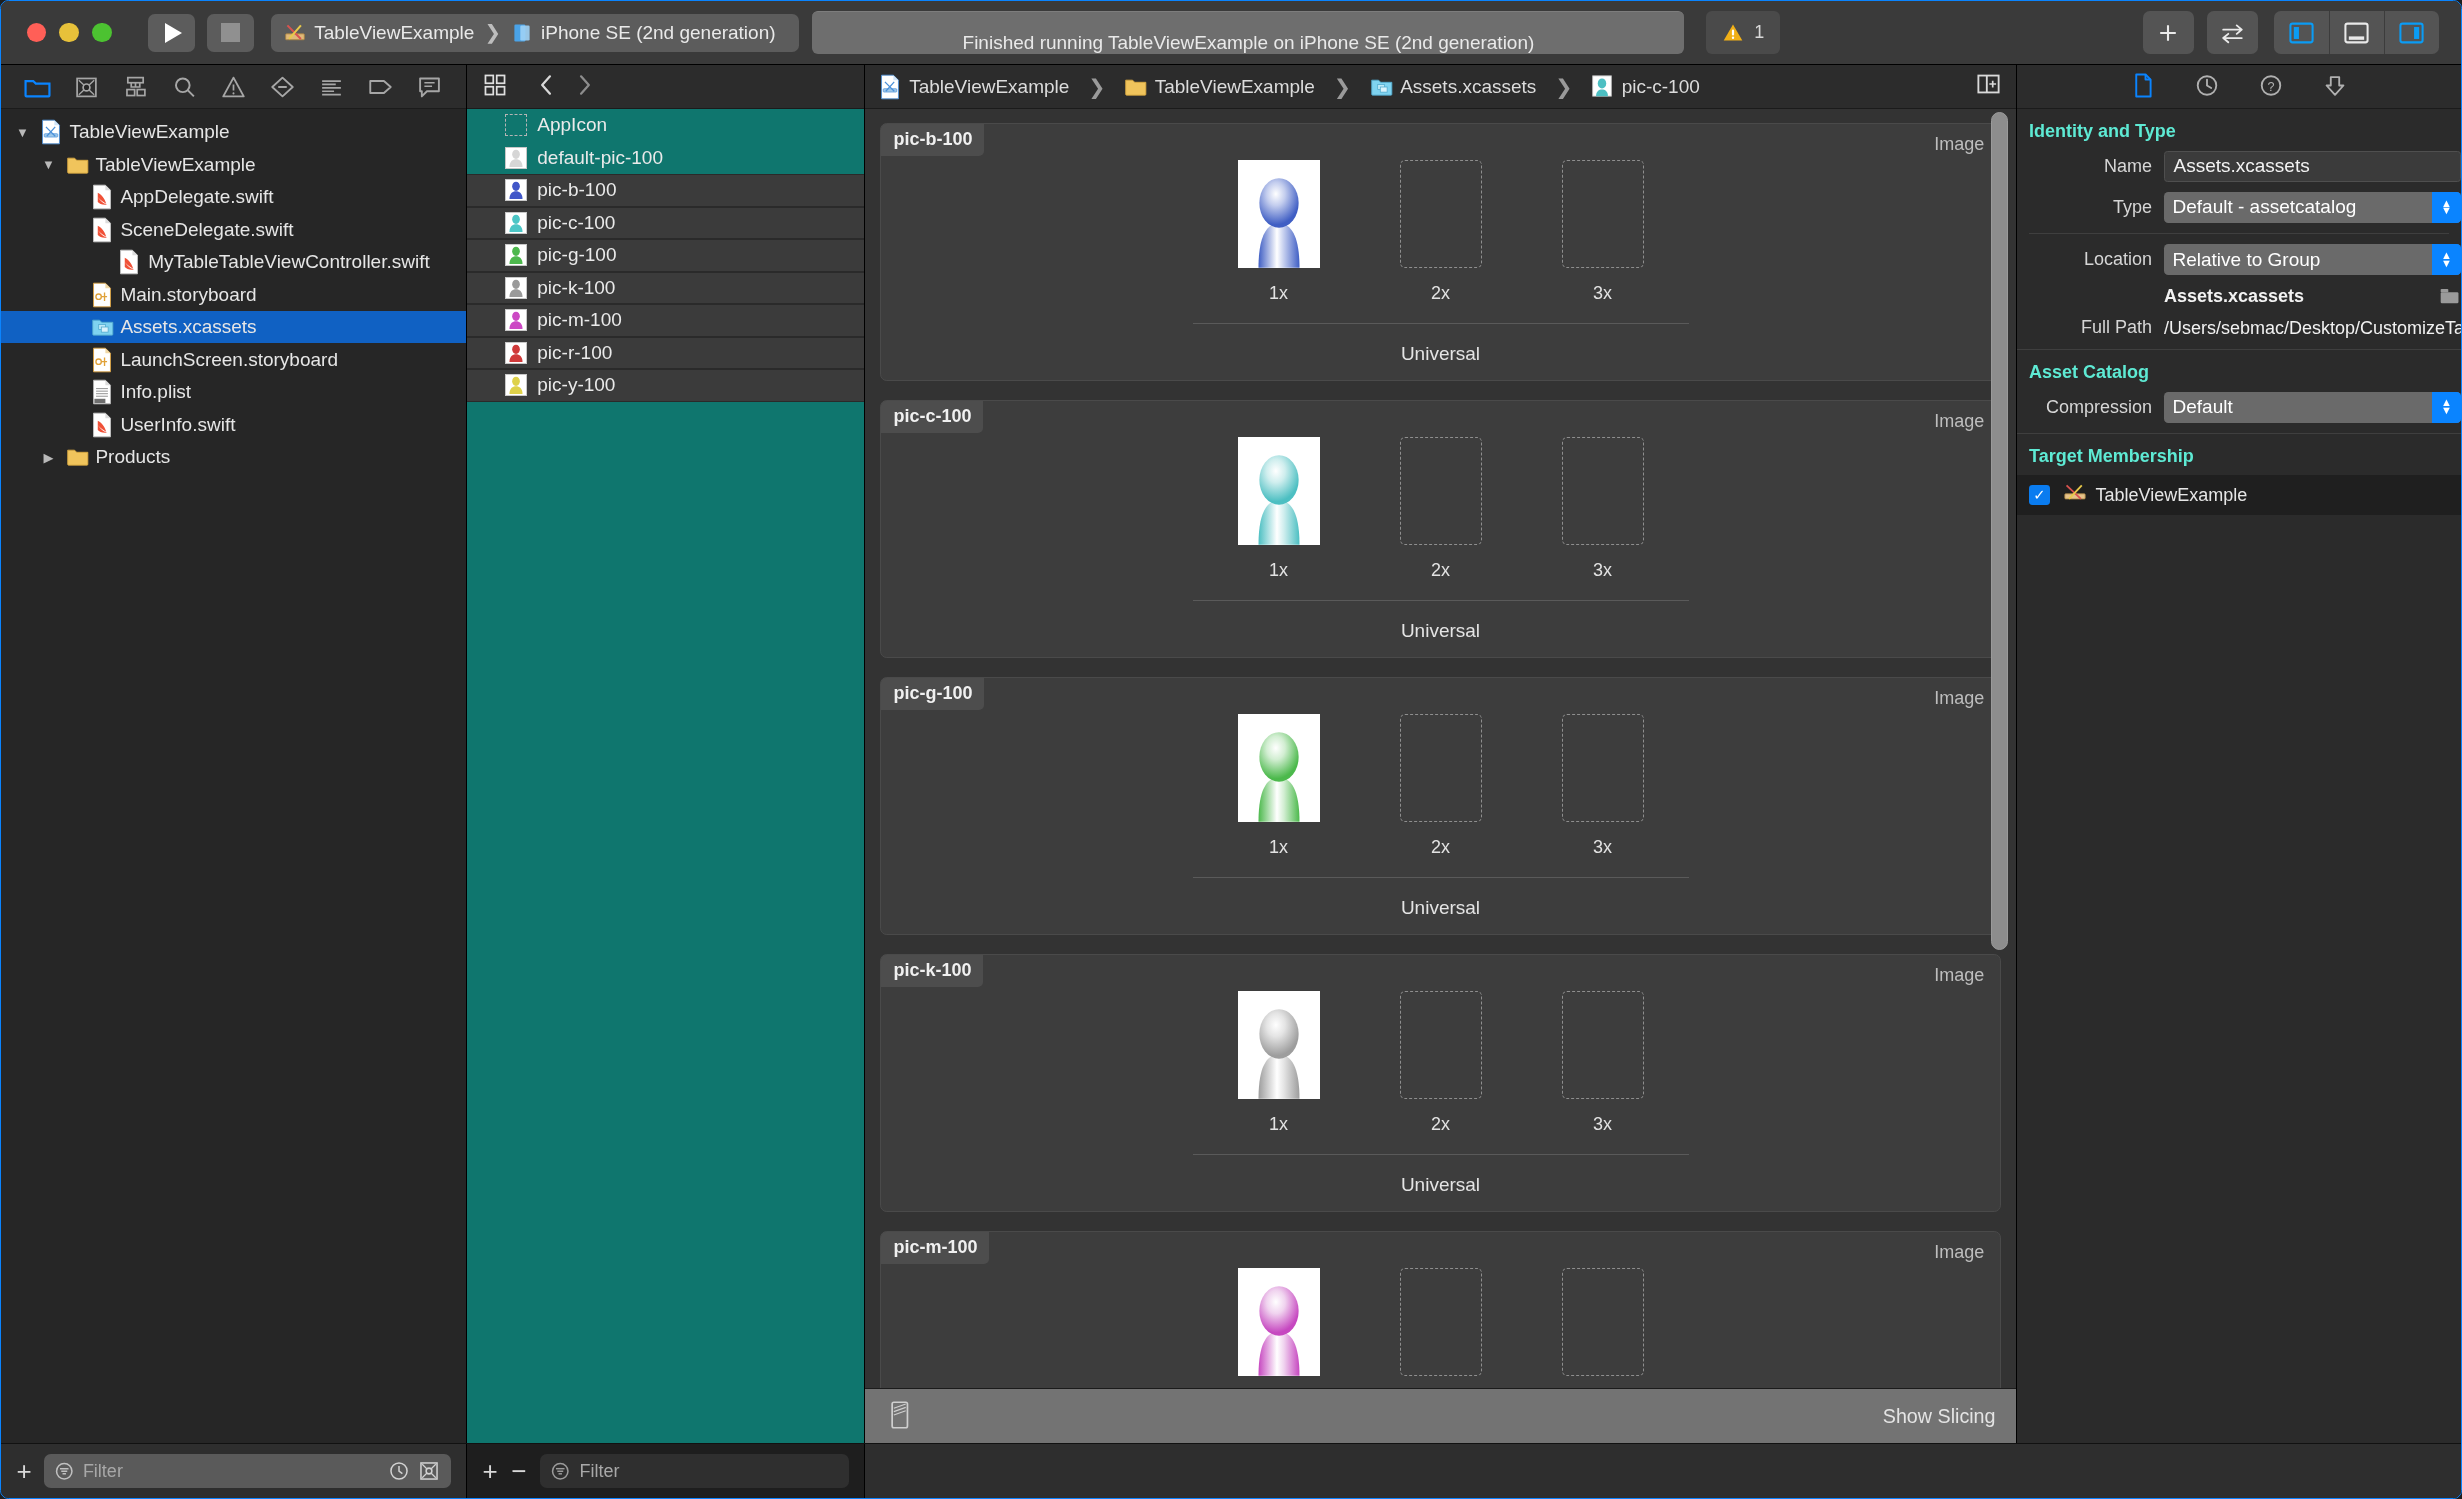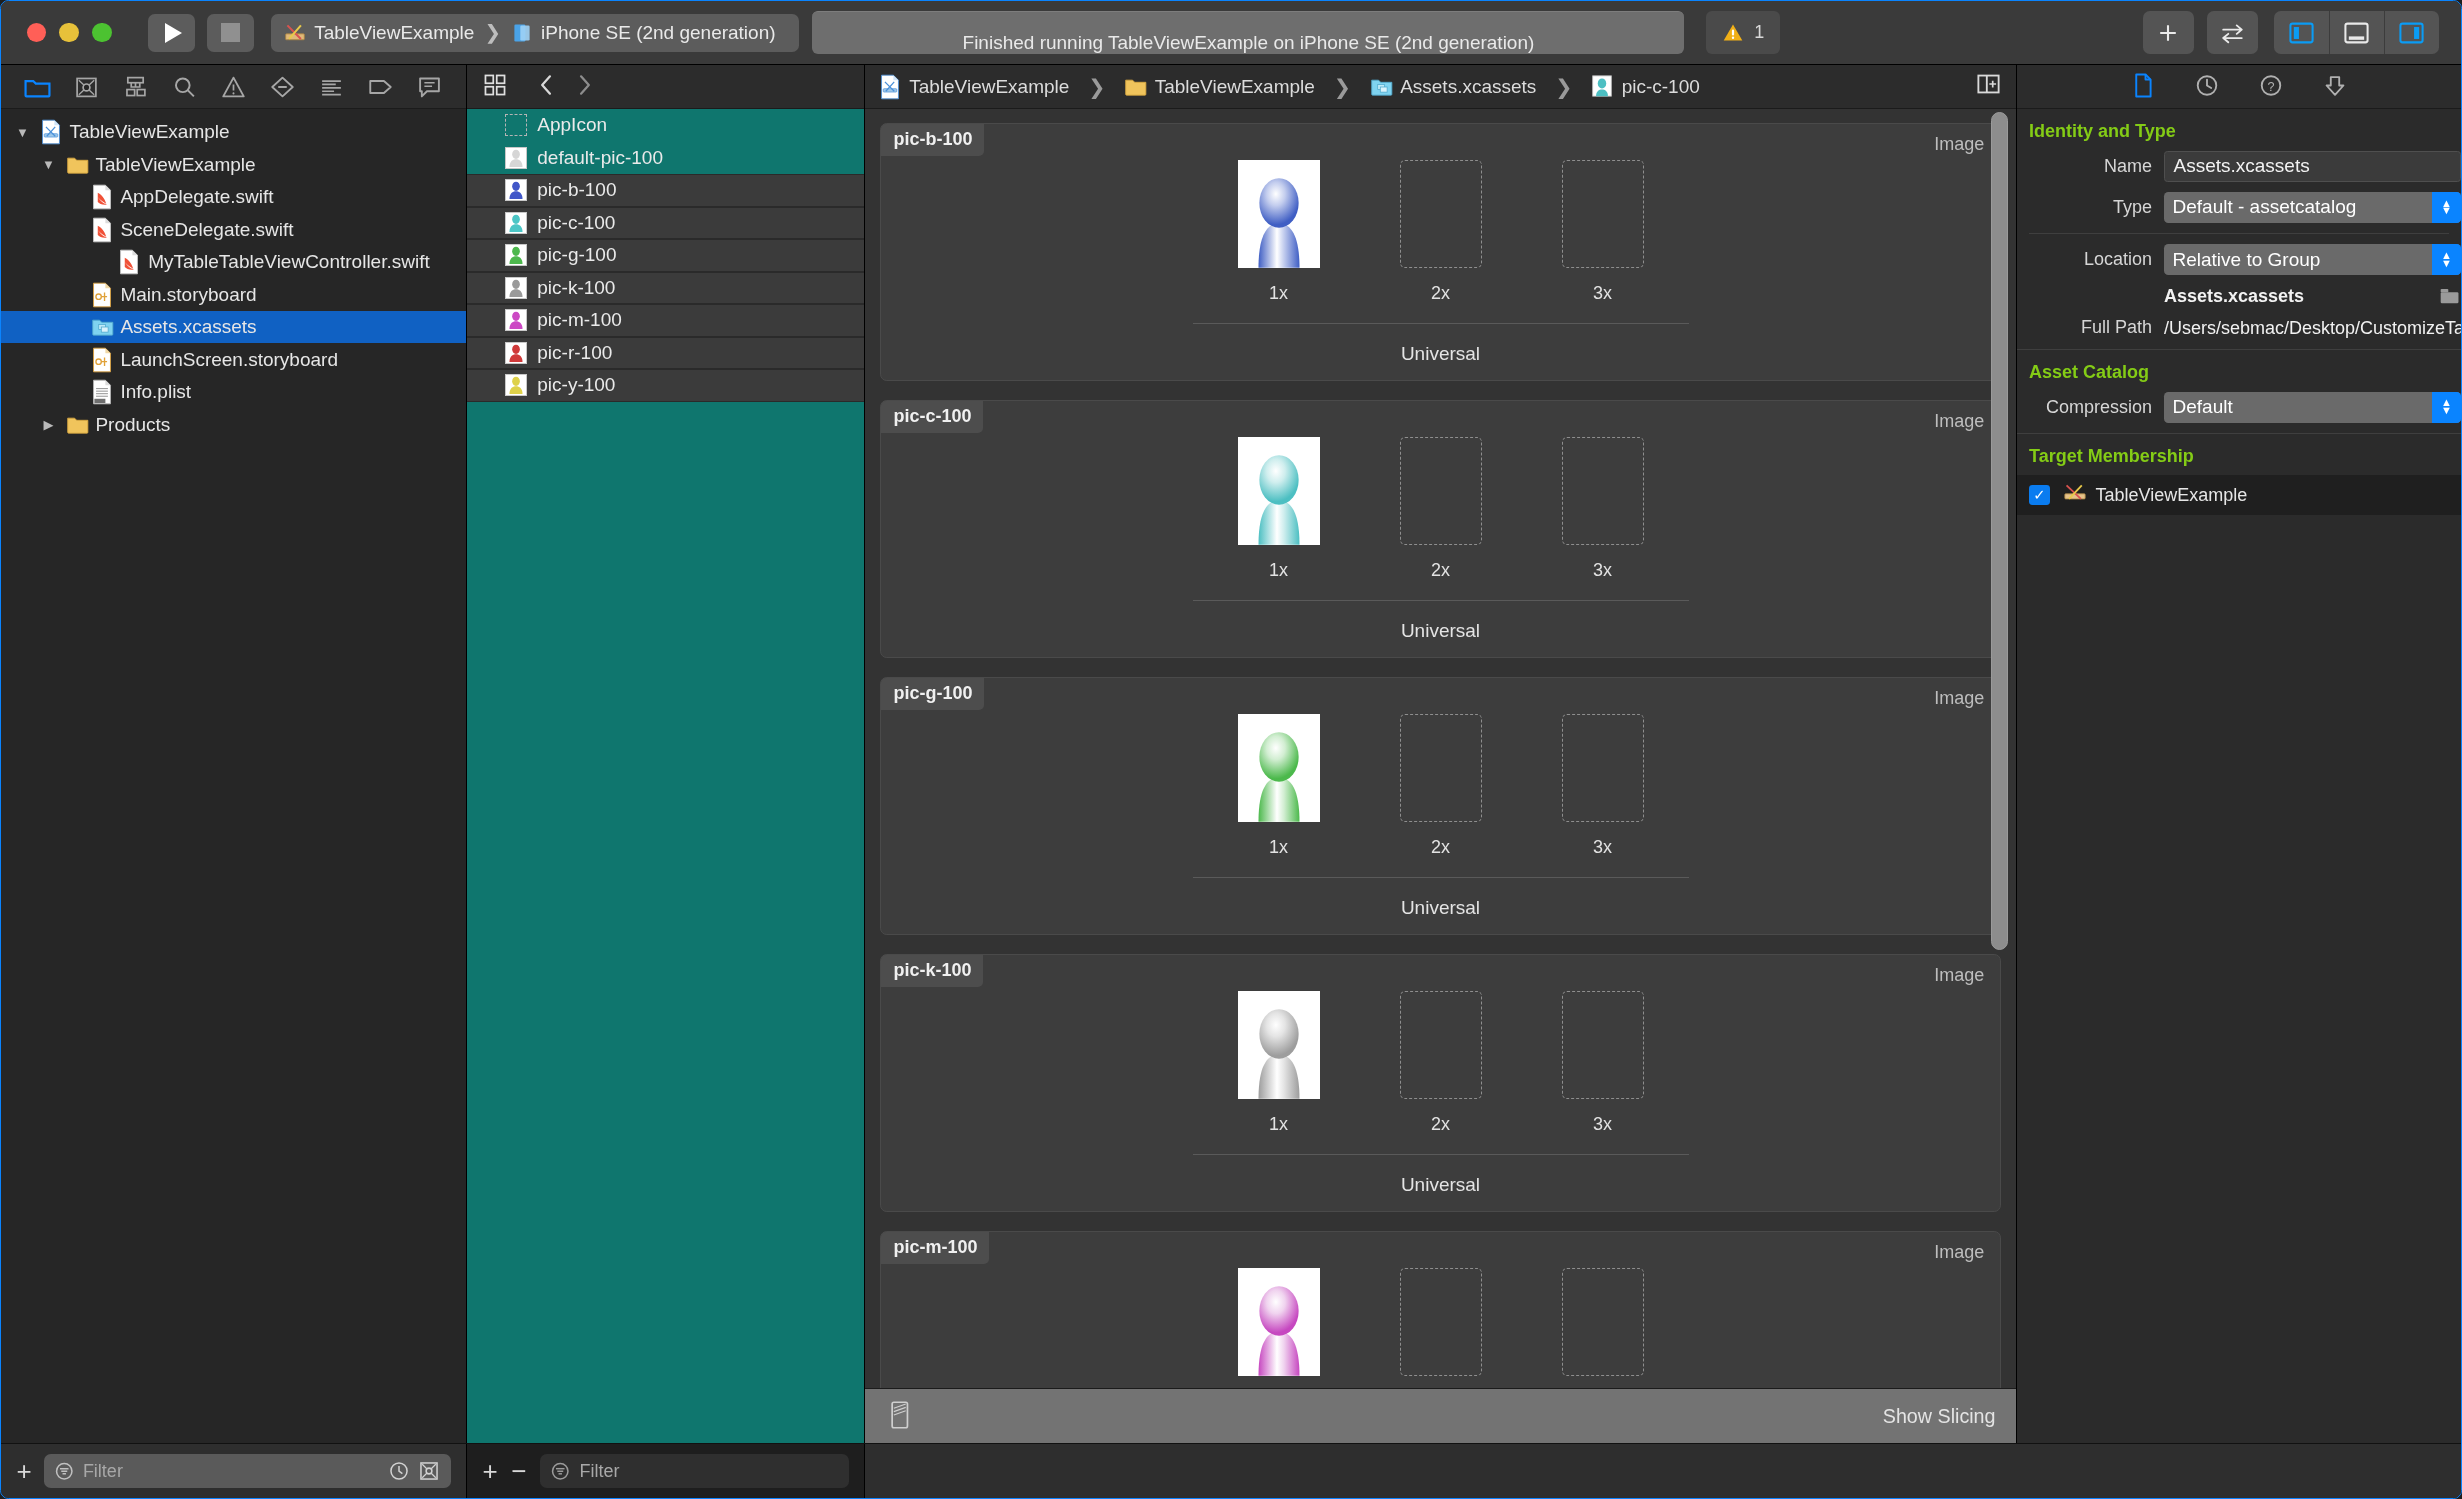--- a/index.html
+++ b/index.html
@@ -171,21 +171,21 @@
     background:#2b2b2b;
     border-left:0.9px solid #000;
     display:flex; flex-direction:column;
   }
   .insp-tabs{
     height:44px; flex:0 0 44px; background:#2c2c2c;
     display:flex; align-items:center; justify-content:center; gap:38px;
     border-bottom:0.9px solid #1b1b1b;
   }
   .insp-body{ flex:1; overflow:hidden; color:#e6e6e6; font-size:18px;}
-  .sec-title{ font-weight:bold; font-size:18px; color:#84cc16; padding:12px 0 8.5px 12px;}
+  .sec-title{ font-weight:bold; font-size:18px; color:#5eead4; padding:12px 0 8.5px 12px;}
   .frow{ display:flex; align-items:center; margin-bottom:10.3px; padding-right:0;}
   .flabel{ width:147px; flex:0 0 147px; text-align:right; padding-right:12px; color:#d6d6d6; font-size:18px;}
   .finput{
     flex:1; height:31px; background:#3b3b3b; border:0.9px solid #4f4f4f; border-radius:3.4px;
     display:flex; align-items:center; padding:0 8.5px; color:#f2f2f2; font-size:19px;
   }
   .fpop{
     flex:1; height:31px; background:#6a6a6a; border-radius:4.3px;
     display:flex; align-items:center; padding:0 8.5px; color:#fff; font-size:19px;
     position:relative;
@@ -465,20 +465,29 @@
                 <path d="M17 1 v6 h6" fill="#dcdcdc"></path>
                 <g stroke="#8a8a8a" stroke-width="1.1">
                   <line x1="6" y1="11" x2="20" y2="11"></line>
                   <line x1="6" y1="14" x2="20" y2="14"></line>
                   <line x1="6" y1="17" x2="20" y2="17"></line>
                   <line x1="6" y1="20" x2="20" y2="20"></line>
                 </g>
                 <rect x="4" y="23" width="13" height="5" fill="#6f6f6f"></rect>
               </svg></span>
             <span>Info.plist</span>
+          </div>
+          <div class="row" style="padding-left: 63px;">
+            <span class="tw"></span>
+            <span class="ficon"><svg width="22" height="26" viewBox="0 0 26 30">
+                <path d="M3 1 h14 l6 6 v22 H3 Z" fill="#fff" stroke="#c8c8c8"></path>
+                <path d="M17 1 v6 h6" fill="#dcdcdc"></path>
+                <path d="M8 10 c6 3 9 9 10 13 c-3 -2 -7 -4 -10 -8 c4 6 8 8 11 9 c-5 1 -9 -1 -11 -3 z" fill="#f05138"></path>
+              </svg></span>
+            <span>UserInfo.swift</span>
           </div>
           <div class="row" style="padding-left: 38px;">
             <span class="tw">▶</span>
             <span class="ficon"><svg width="24" height="26" viewBox="0 0 28 30">
                 <path d="M2 7 h8 l2.5 2.5 h13 v14 a1 1 0 0 1 -1 1 H3 a1 1 0 0 1 -1 -1 Z" fill="#f0c45c" stroke="#d9a93f"></path>
               </svg></span>
             <span>Products</span>
           </div>
         </div>
     </div>

